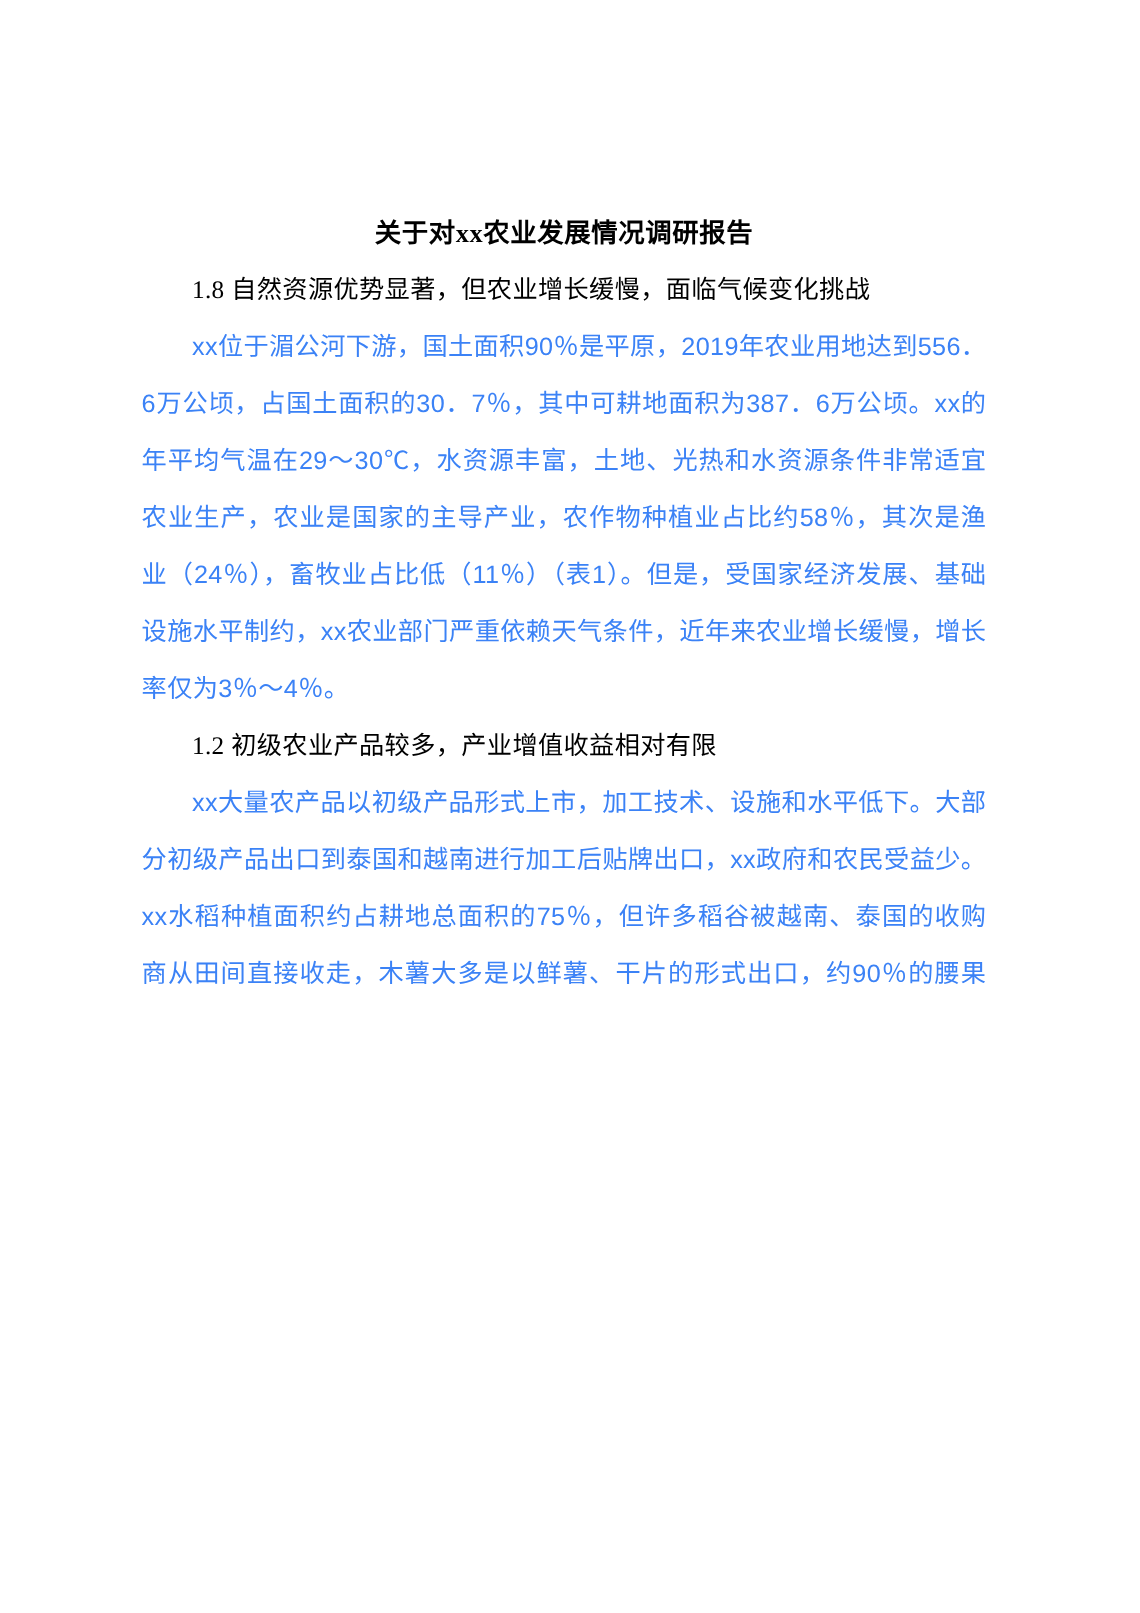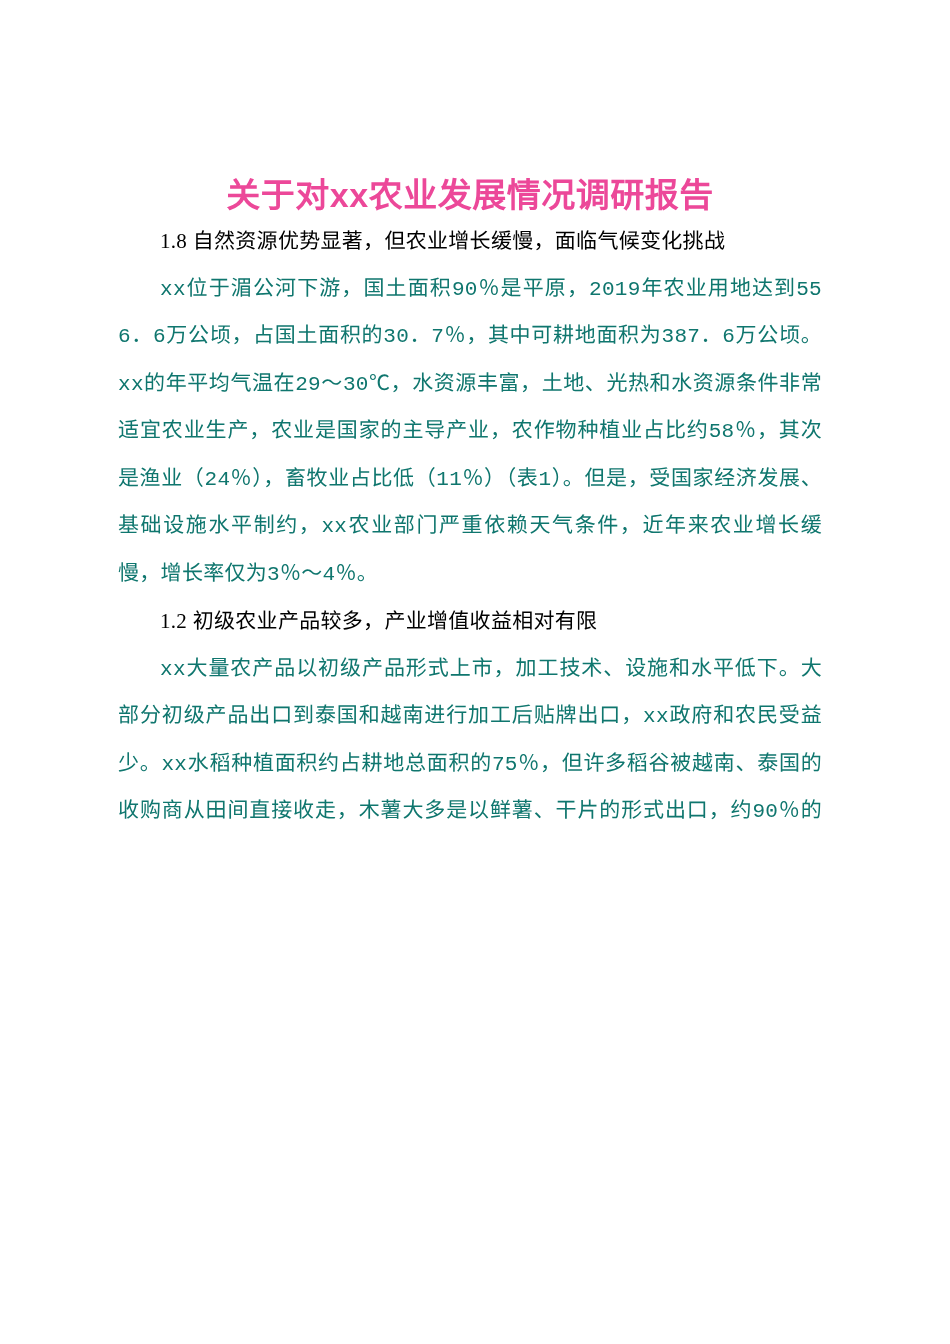--- a/index.html
+++ b/index.html
@@ -20,26 +20,26 @@
 
   .doc-body {
     position: absolute;
     left: 118px;
     top: 0;
     width: 704px;
   }
 
   
   .doc-title {
-    font-family: Liberation Sans, sans-serif;
+    font-family: Liberation Serif, serif;
     font-weight: 700;
-    font-size: 34px;
+    font-size: 22px;
     line-height: 46px;
     text-align: center;
-    color: #ec4899;
+    color: #000000;
     margin: 0;
     padding-top: 172px;
     letter-spacing: 0.5px;
     white-space: nowrap;
   }
 
   
   .h1-sec {
     font-family: "Liberation Sans", "DejaVu Sans", sans-serif;
     font-weight: 700;
@@ -63,25 +63,25 @@
     text-indent: 42px;
     text-align: justify;
     text-justify: inter-ideograph;
     letter-spacing: 0.3px;
   }
 
   .h2-sec.tight { margin-top: 0; }
 
   
   .para {
-    font-family: Liberation Mono, monospace;
+    font-family: Liberation Sans, sans-serif;
     font-weight: 400;
     font-size: 21px;
     line-height: 47.5px;
-    color: #0f766e;
+    color: #3b82f6;
     margin: 0;
     text-indent: 42px;
     text-align: justify;
     text-justify: inter-ideograph;
     letter-spacing: 0.3px;
     word-break: break-all;
   }
 
   
   .para.clipped {

